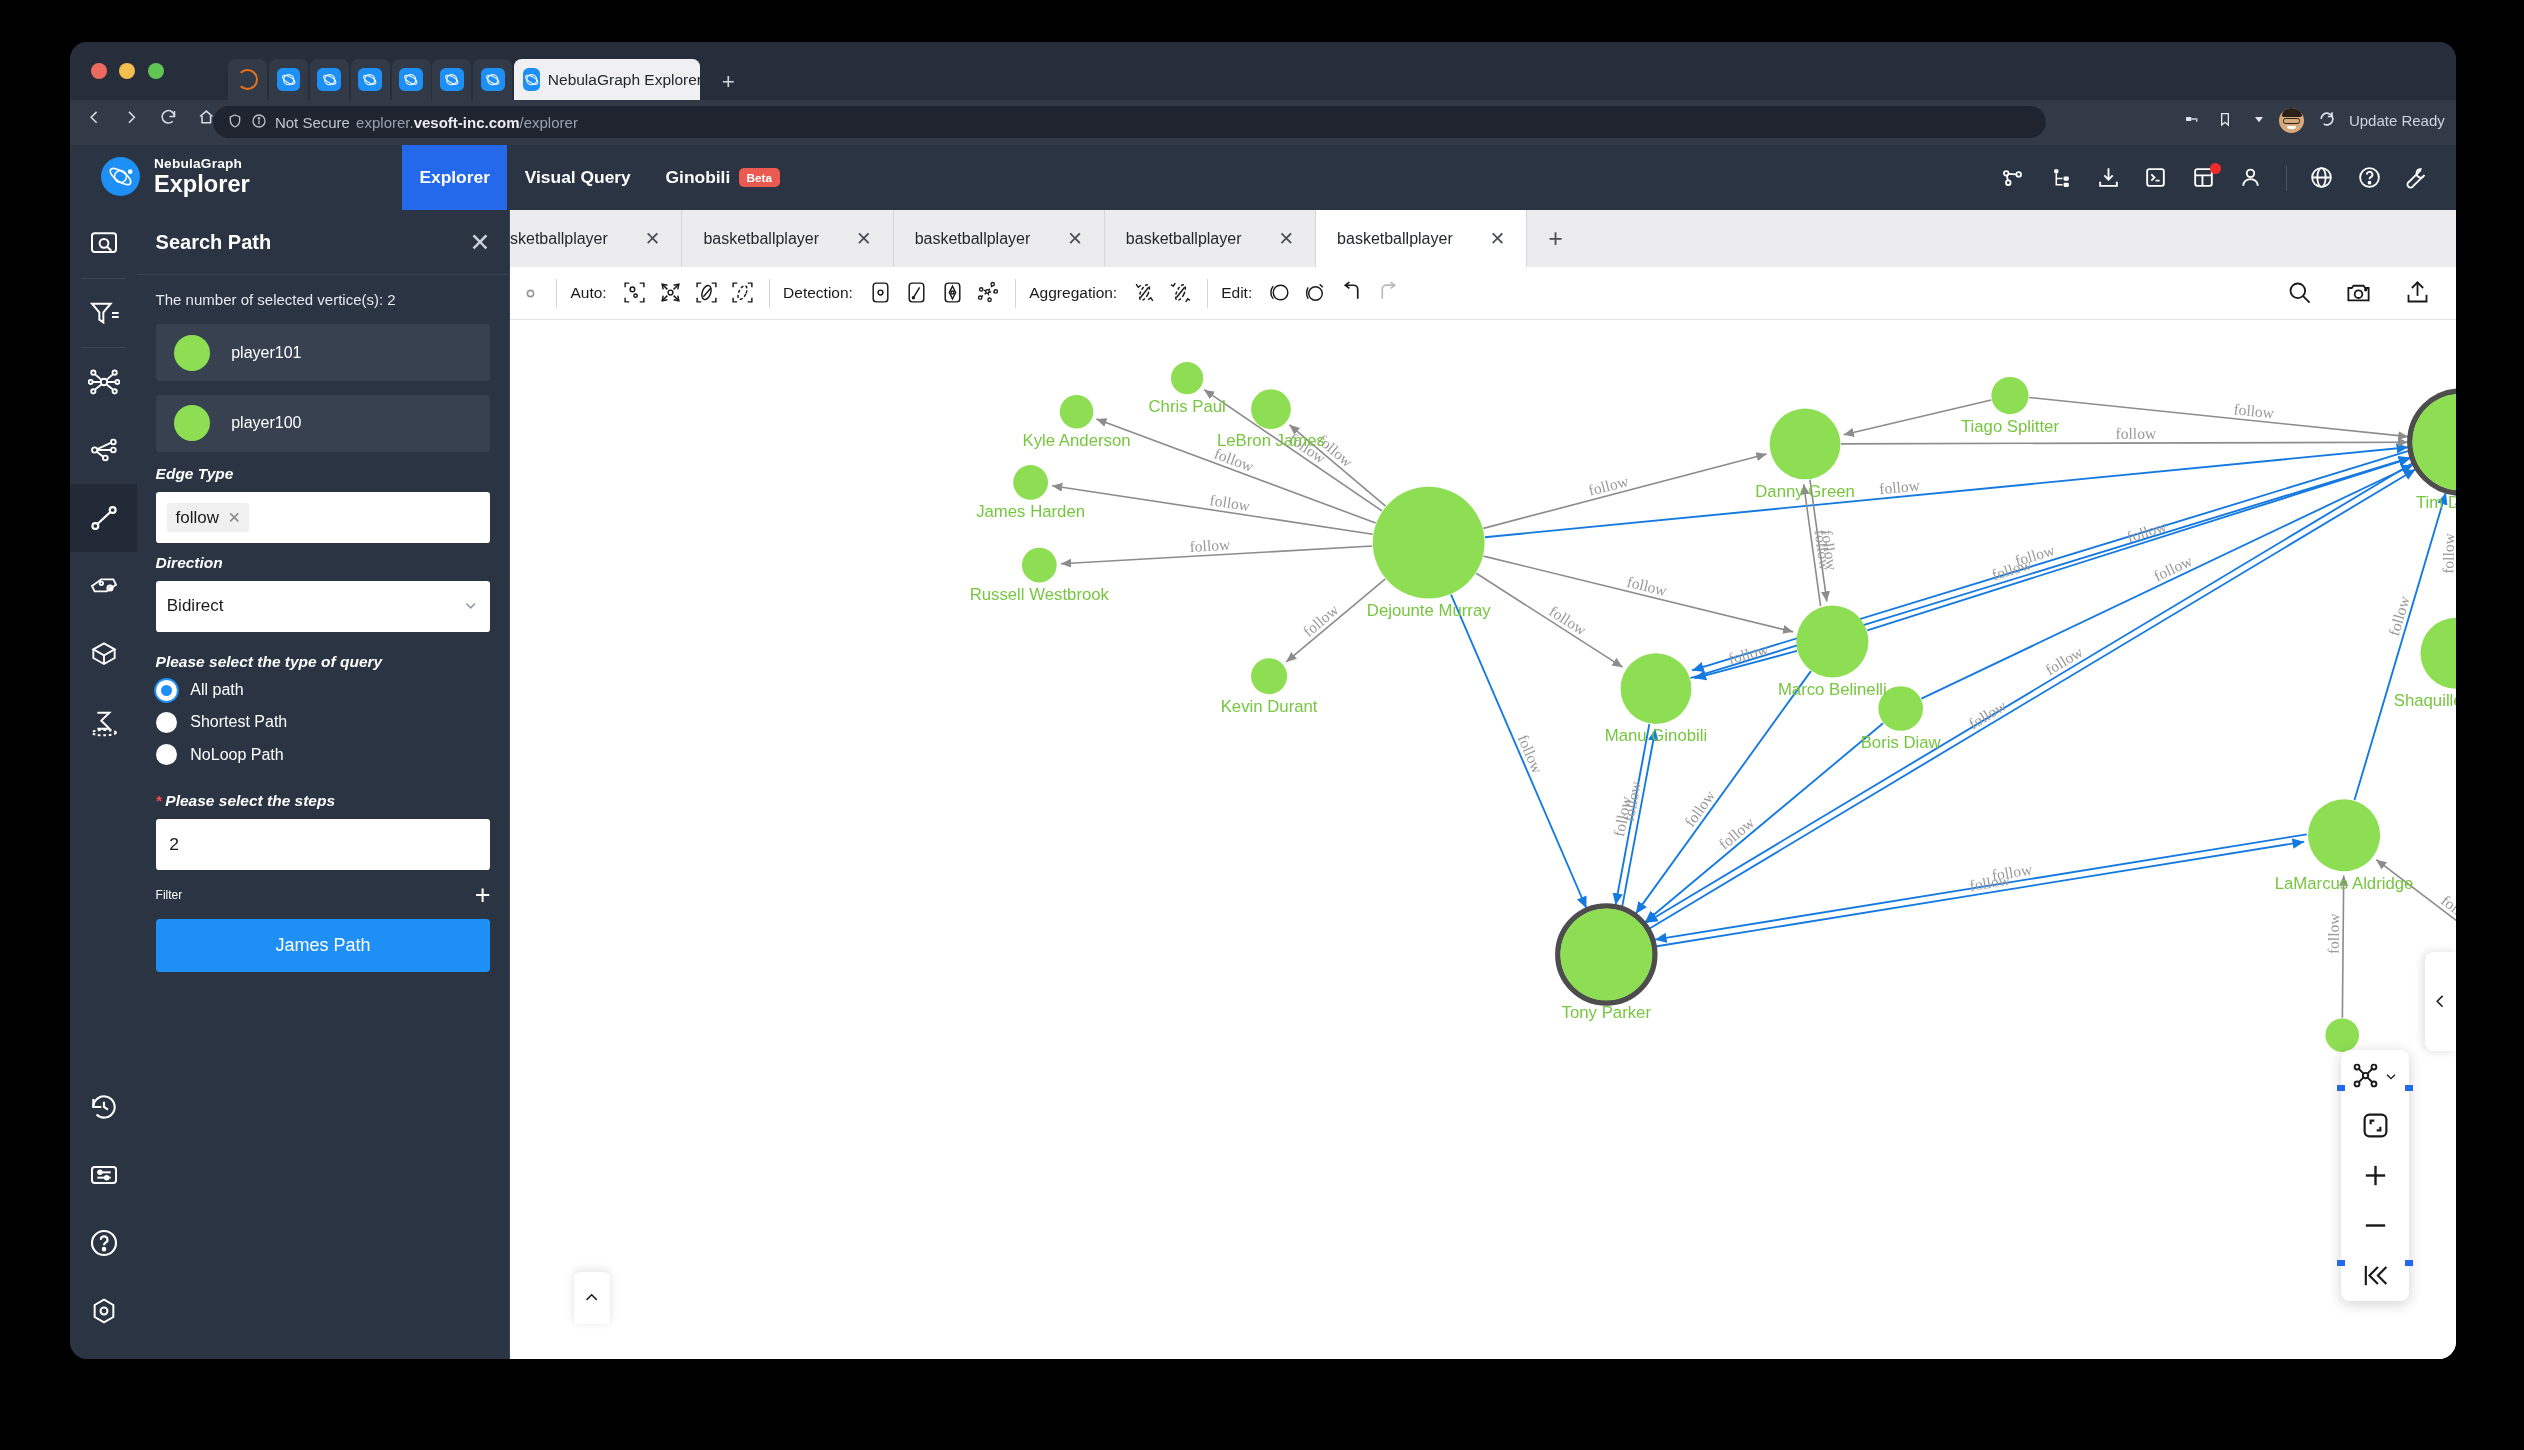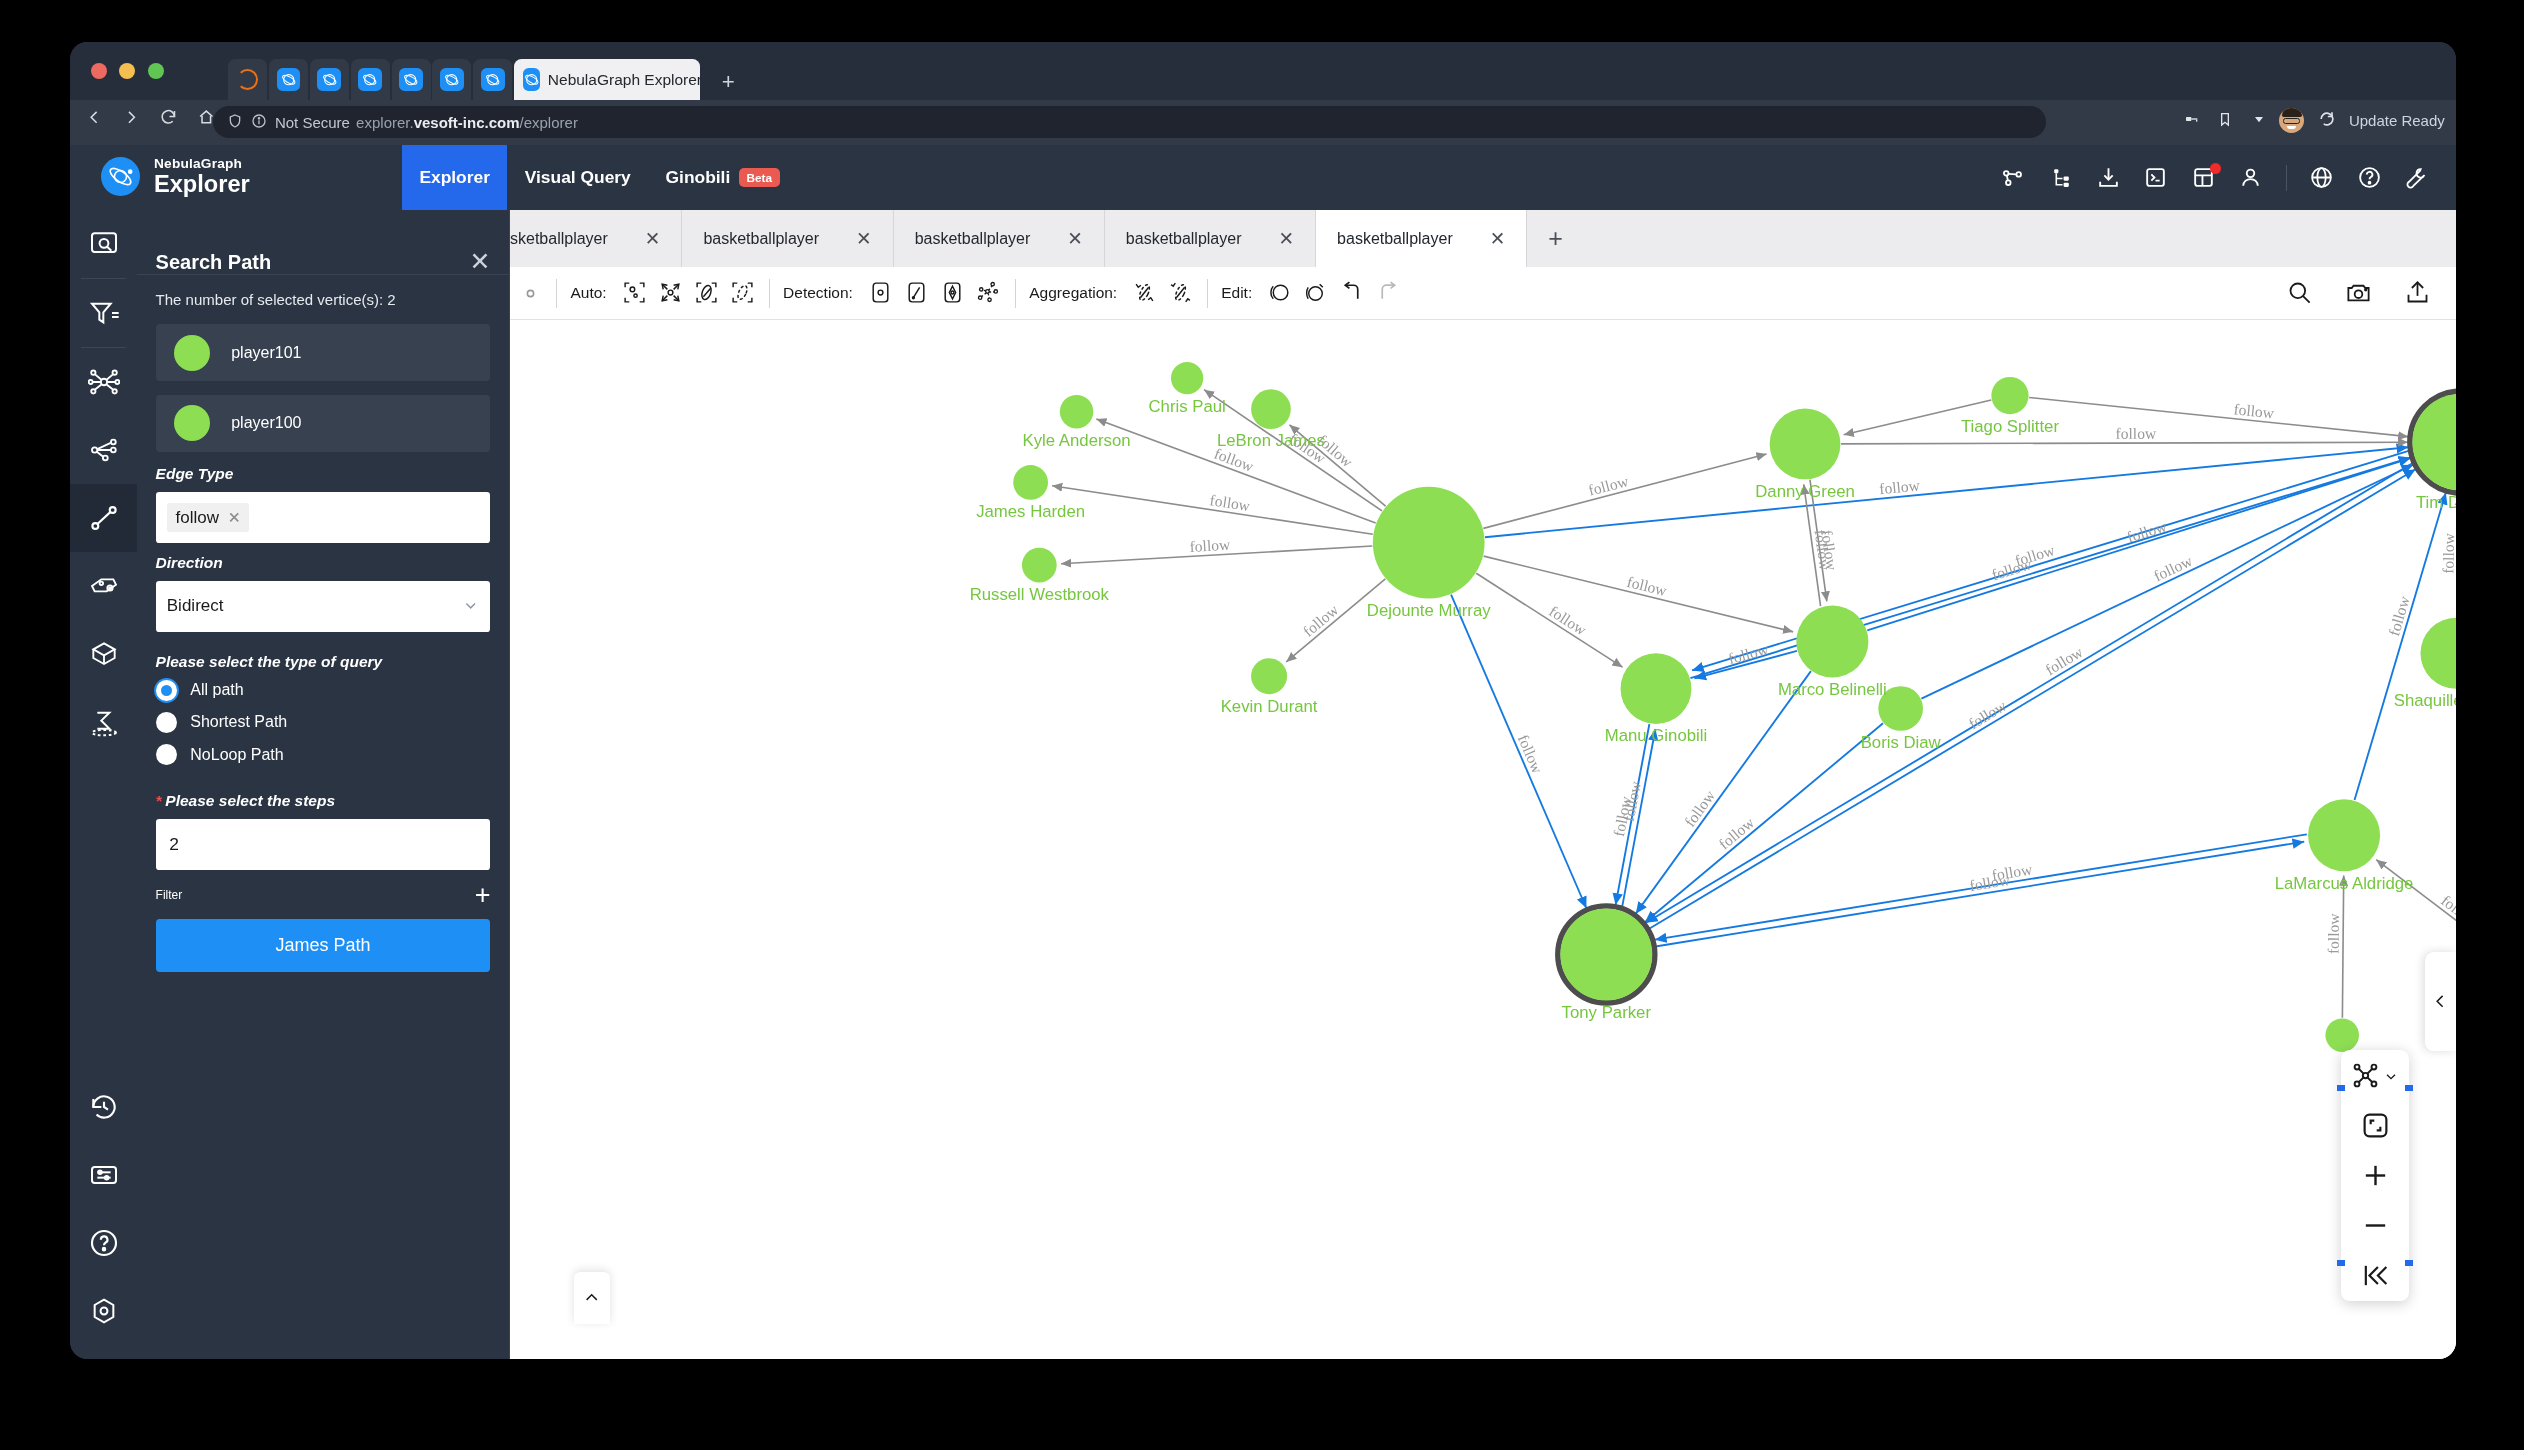--- a/index.html
+++ b/index.html
@@ -80,21 +80,21 @@
   .rail{ position:absolute; left:0; top:168px; width:67px; bottom:0; background:#2b3442; }
   .railbtn{ height:68px; display:flex; align-items:center; justify-content:center; color:#fff; }
   .railbtn svg{ width:32px; height:32px; }
   .railbtn.sel{ background:#222a37; }
   .raildiv{ height:1.2px; background:#3d4655; margin:0 11.2px; }
   .railbot{ position:absolute; left:0; bottom:13.7px; width:67px; }
 
   
   .panel{ position:absolute; left:67px; top:168px; width:373px; bottom:0; background:#2b3442;
           border-right:0.6px solid #3a4354; }
-  .panelhdr{ height:65px; display:flex; align-items:flex-end; justify-content:space-between;
+  .panelhdr{ height:65px; display:flex; align-items:center; justify-content:space-between;
              padding:0 18.6px; border-bottom:0.6px solid #3a4354;gap:20px; }
   .panelhdr .ttl{ font-size:20px; font-weight:700; color:#fff; }
   .panelhdr .x{ font-size:25px; color:#cdd3dc; line-height:1; }
   .panelbody{ padding:16px 18.6px 0; }
   .selcount{ font-size:15px; color:#e7eaef; margin-bottom:16px; }
   .vrow{ height:57px; background:#37414f; border-radius:3.7px; display:flex; align-items:center;
          padding:0 18.6px; gap:21px; margin-bottom:13.7px; }
   .vrow .bub{ width:36px; height:36px; border-radius:50%; background:#8ede53; }
   .vrow .lbl{ font-size:16px; color:#fff; }
   .flabel{ font-size:15.5px; font-weight:700; color:#fff; margin:11.2px 0 8.7px;font-style:italic; }

